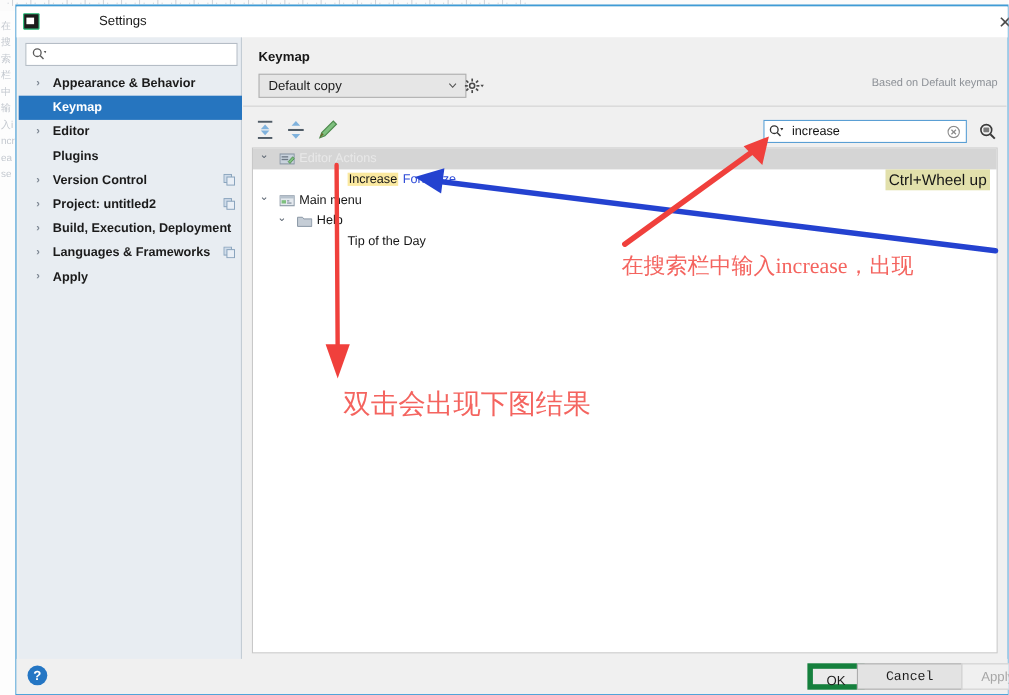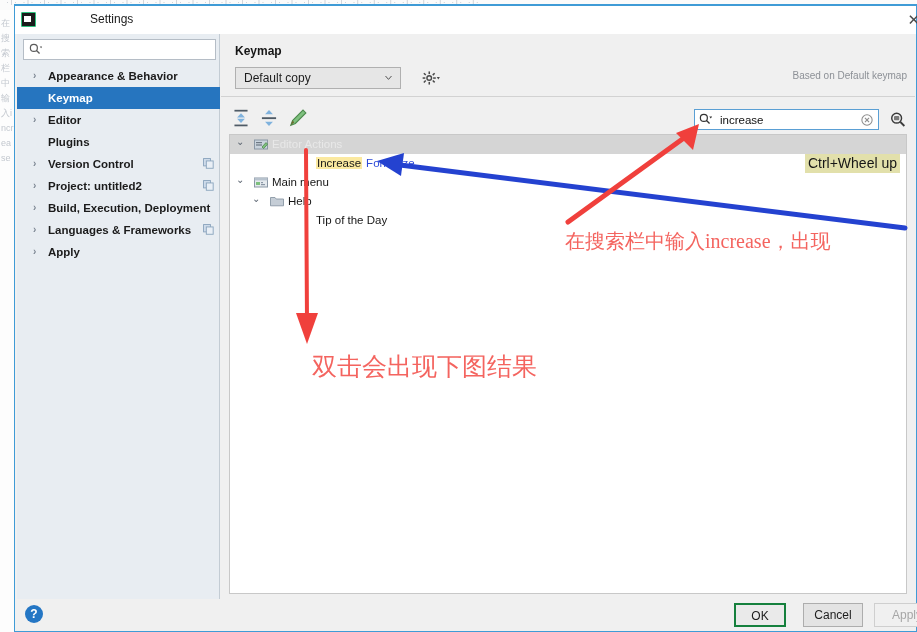--- a/index.html
+++ b/index.html
@@ -102,21 +102,21 @@
   
   .content {
     position:absolute; left:206px; top:28px;
     width:694px; height:568px; background:#f0f0f0;
   }
   .kc-title {
     position:absolute; left:14px; top:10px;
     font-size:12px; font-weight:bold; color:#171717;
   }
   .kc-select {
-    position:absolute; left:14px; top:33px; width:166px; height:22px;
+    position:absolute; left:14px; top:33px; width:189px; height:22px;
     background:#e6e6e6; border:1px solid #b0b0b0;
     font-size:12px; color:#1d1d1d;
   }
   .kc-select .sel-label { position:absolute; left:8px; top:3px; }
   .kc-select .sel-chev {
     position:absolute; right:7px; top:5px; width:9px; height:9px;
   }
   .kc-gear { position:absolute; left:200px; top:36px; width:20px; height:16px; }
   .kc-basedon {
     position:absolute; right:8px; top:36px;
@@ -186,21 +186,21 @@
   .help-btn span {
     position:absolute; left:0; top:0; width:18px; height:18px;
     line-height:18px; text-align:center; color:#fff;
     font-size:12px; font-weight:bold;
   }
   .dlg-btn {
     position:absolute; top:4px; height:24px; line-height:22px;
     text-align:center; font-size:12px; color:#1d1d1d;
     background:#e3e3e3; border:1px solid #adadad; cursor:pointer;
   }
-  .dlg-btn.primary { border:2px solid #15803d; background:#eaeaea; }
+  .dlg-btn.primary { border:5px solid #15803d; background:#eaeaea; }
   .dlg-btn.disabled { color:#a6a6a6; background:#f0f0f0; border-color:#cfcfcf; cursor:default; }
 
   
   .anno { position:absolute; left:0; top:0; width:917px; height:632px;
           pointer-events:none; }
   .anno-text {
     position:absolute; color:#f4645f; white-space:nowrap;
     font-family:"Liberation Serif", serif;
   }
   .anno-text.t1 { left:565px; top:228px; font-size:20px; }
@@ -370,21 +370,21 @@
             </div>
           </div>
       </div>
     </div>
 
     <div class="bottombar">
       <div class="help-btn">
         <span>?</span>
       </div>
       <div class="dlg-btn primary" style="left:719px; width:52px;">OK</div>
-      <div class="dlg-btn" style="left:788px; width:60px;">Cancel</div>
+      <div class="dlg-btn" style="left:764px; width:96px;font-family:Liberation Mono, monospace;">Cancel</div>
       <div class="dlg-btn disabled" style="left:859px; width:66px;">Apply</div>
     </div>
 
   </div>
 
   <svg class="anno" viewBox="0 0 917 632">
 
     <g>
       <line x1="905" y1="228" x2="400" y2="165" stroke="#2442d0" stroke-width="5" stroke-linecap="round"></line>
       <path d="M377 161 L404 153 L401 176 Z" fill="#2442d0"></path>

